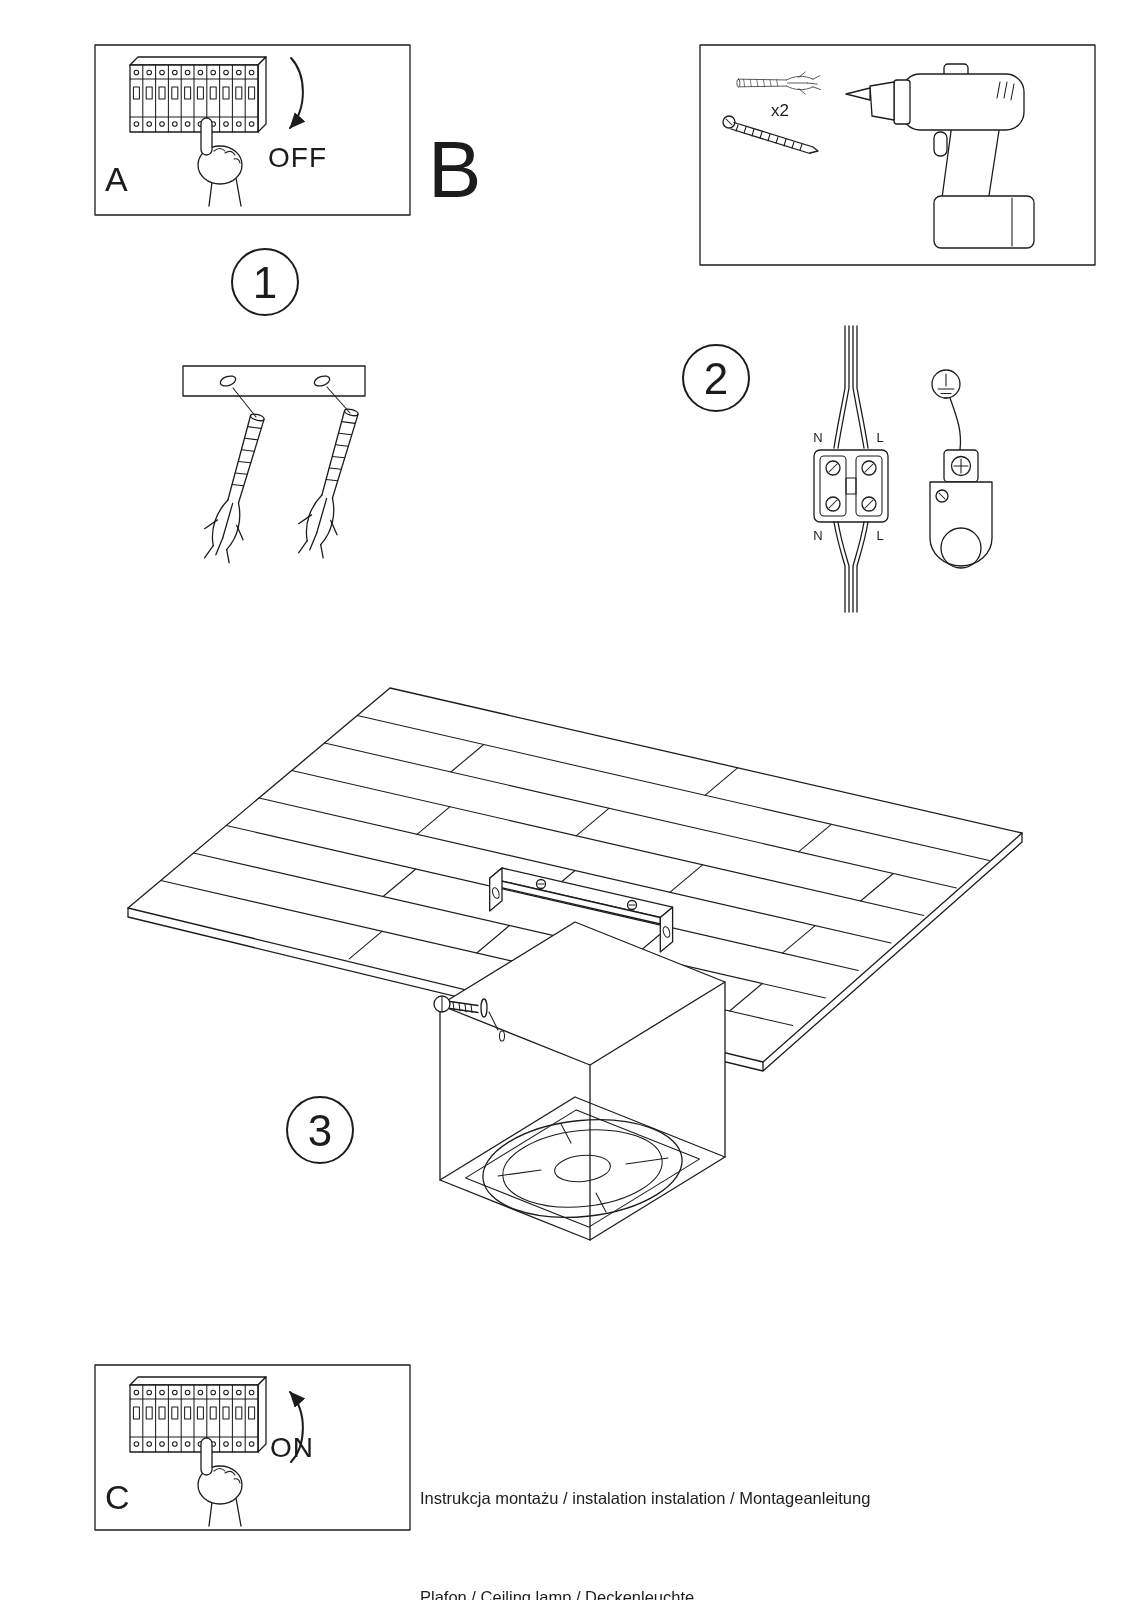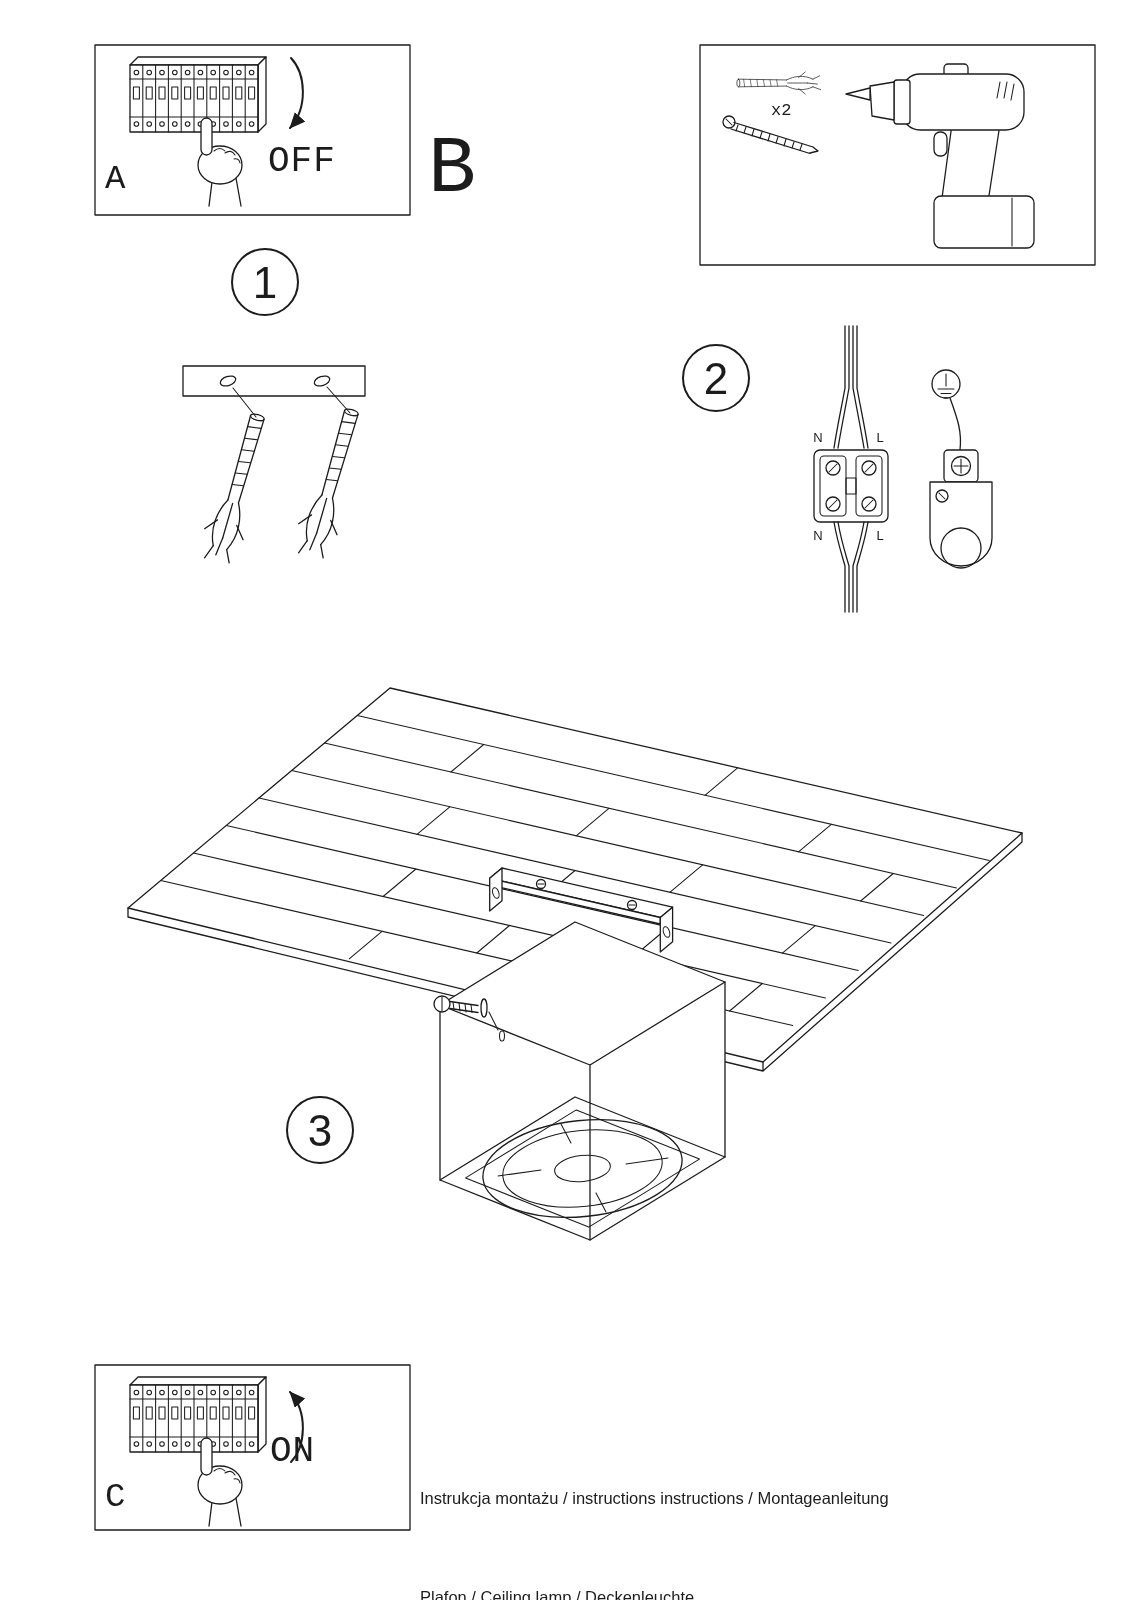--- a/index.html
+++ b/index.html
@@ -9,23 +9,23 @@
     font-family:"Liberation Sans", sans-serif;color:#1c1c1c;
   }
   .art{position:absolute;left:0;top:0;}
   .art path,.art rect,.art circle,.art ellipse,.art line,.art polygon,.art polyline{
     stroke:#1c1c1c;fill:none;stroke-width:1.6;stroke-linecap:round;stroke-linejoin:round;
   }
   .art .fw{fill:#ffffff;}
   .art .thin{stroke-width:1.05;}
   .art .med{stroke-width:1.3;}
   .art .thk{stroke-width:2;}
-  .lbl{position:absolute;white-space:pre;line-height:1;font-family:Liberation Mono, monospace;}
+  .lbl{position:absolute;white-space:pre;line-height:1;}
   .lbl-letter{font-size:34px;}
-  .lbl-action{font-size:36px;letter-spacing:1px;}
+  .lbl-action{font-size:28px;letter-spacing:1px;}
   .lbl-B{font-size:80px;font-weight:400;}
   .lbl-x2{font-size:17px;}
   .stepnum{position:absolute;width:66px;height:66px;line-height:66px;text-align:center;font-size:44px;}
   .nl{position:absolute;width:16px;text-align:center;font-size:13px;}
   .foot{position:absolute;font-size:16.5px;}
 </style>
 </head>
 <body>
 
 <div class="page">
@@ -249,16 +249,16 @@
   <div class="stepnum" style="left:287px;top:1098px;">3</div>
 
   <div class="nl" style="left:810px;top:430px;">N</div>
   <div class="nl" style="left:872px;top:430px;">L</div>
   <div class="nl" style="left:810px;top:528px;">N</div>
   <div class="nl" style="left:872px;top:528px;">L</div>
 
   <div class="lbl lbl-letter" style="left:105px;top:1480px;">C</div>
   <div class="lbl lbl-action" style="left:270px;top:1434px;">ON</div>
 
-  <div class="foot" style="left:420px;top:1489px;">Instrukcja montażu / instructions instructions / Montageanleitung</div>
+  <div class="foot" style="left:420px;top:1489px;">Instrukcja montażu / instalation instalation / Montageanleitung</div>
   <div class="foot" style="left:420px;top:1588px;">Plafon / Ceiling lamp / Deckenleuchte</div>
 
 </div>
 
 </body></html>

